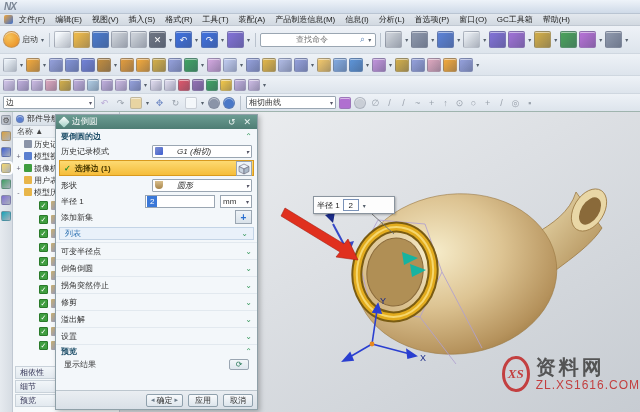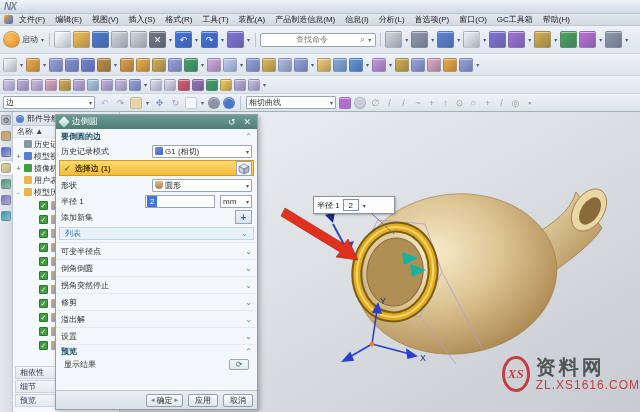--- a/index.html
+++ b/index.html
@@ -99,21 +99,21 @@
     gap:4px; padding:0 4px; color:#fff; font-size:8.5px; }
   #dlg-title .dico { width:8px; height:8px; background:linear-gradient(135deg,#fff,#9ecfc4);
     transform:rotate(45deg); border-radius:1px; }
   #dlg-title .spacer { flex:1; }
   .dlg-titlebtn { color:#eaf4f1; font-size:9px; padding:0 2px; }
   .dlg-sec { display:flex; align-items:center; height:14px; padding:0 5px; color:#20506a; font-weight:bold; }
   .dlg-sec .arr { margin-left:auto; color:#3f9d63; font-weight:normal; font-size:8px; }
   .dlg-row { display:flex; align-items:center; height:16px; padding:0 5px; gap:3px; color:#333; }
   .dlg-label { flex:0 0 auto; }
   .dd { margin-left:auto; width:100px; height:13px; background:#fff; border:1px solid #9aa6b2;
-    display:flex; align-items:center; gap:2px; padding:0 2px; border-radius:1px; }
+    display:flex; align-items:center; gap:14px; padding:0 2px; border-radius:1px;font-style:italic; }
   .dd .ddico { width:8px; height:8px; border-radius:1px; background:linear-gradient(135deg,#7e8fd0,#3f5fd0); flex:0 0 auto;}
   .dd .ddico.shape { background:linear-gradient(#d9bf8d,#a8854a); border-radius:0 0 6px 6px; }
   .dd .caret { margin-left:auto; font-size:6px; color:#556; }
   #sel-row { margin:1px 3px; height:16px; background:linear-gradient(#fdda72,#f5bd3a);
     border:1px solid #d89a1e; display:flex; align-items:center; gap:4px; padding:0 4px; color:#4a3a00;
     font-weight:bold; position:relative; }
   #sel-row .chk { color:#1d8a2a; font-weight:bold; }
   #cube-btn { position:absolute; right:1px; top:0px; width:16px; height:15px; background:#eef3f7;
     border:1px solid #9aa6b2; display:flex; align-items:center; justify-content:center; }
   #radius-field { margin-left:auto; width:70px; height:13px; background:#fff; border:1px solid #9aa6b2;

